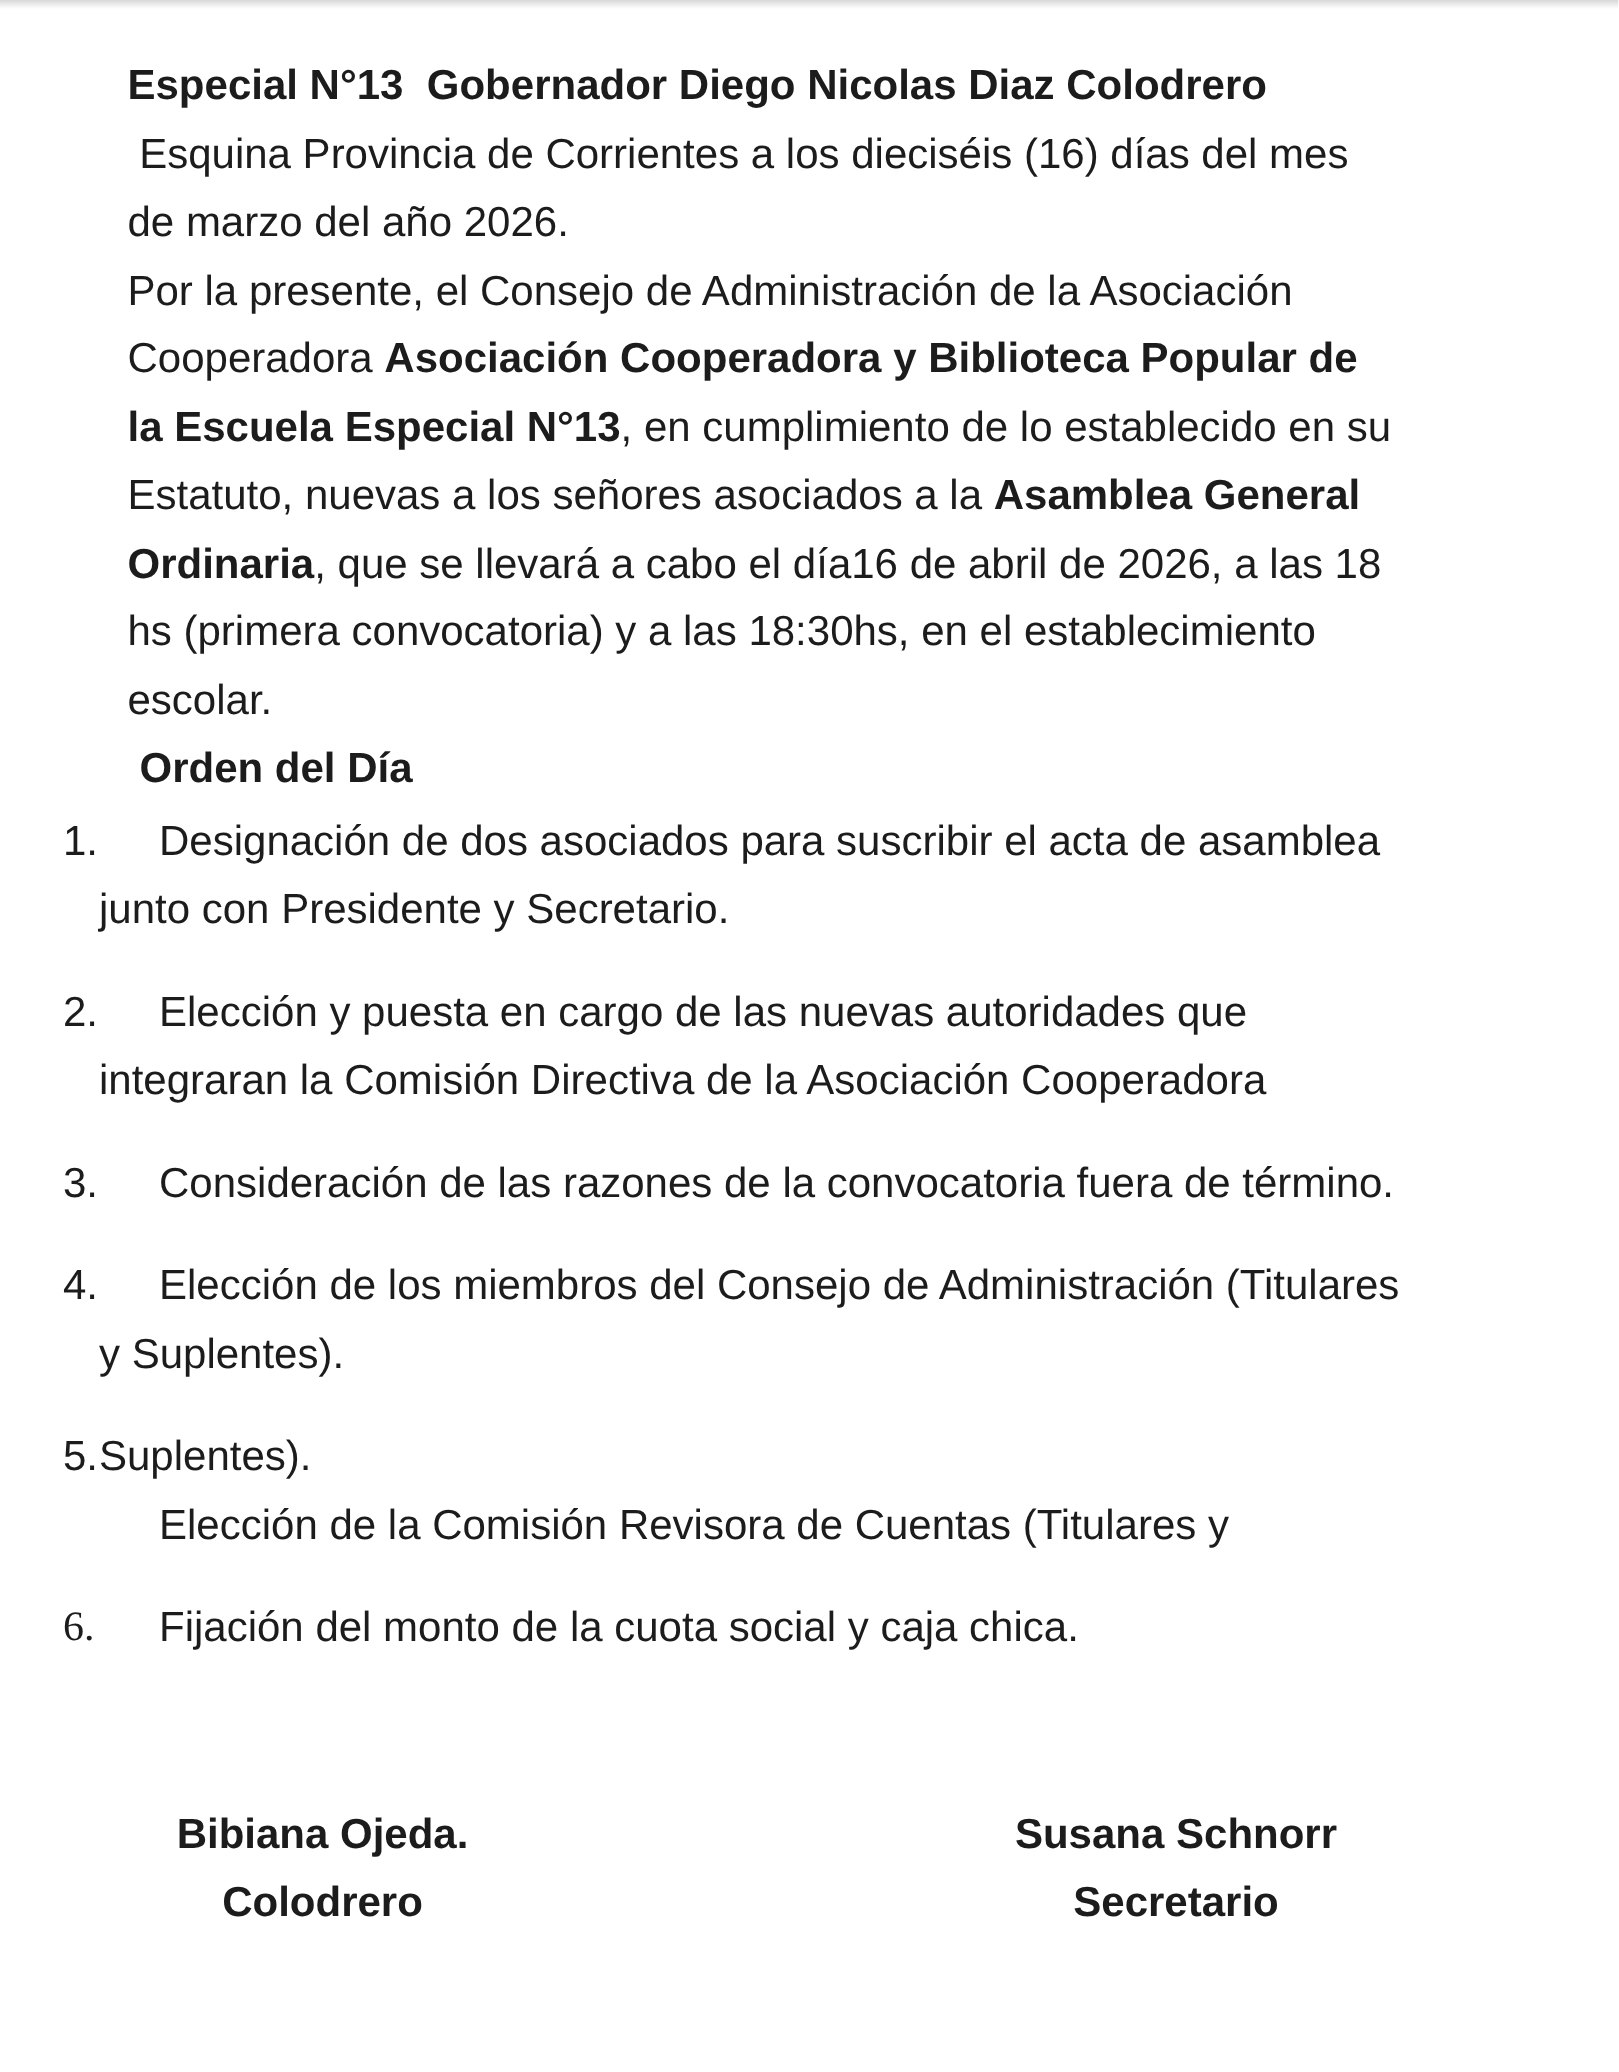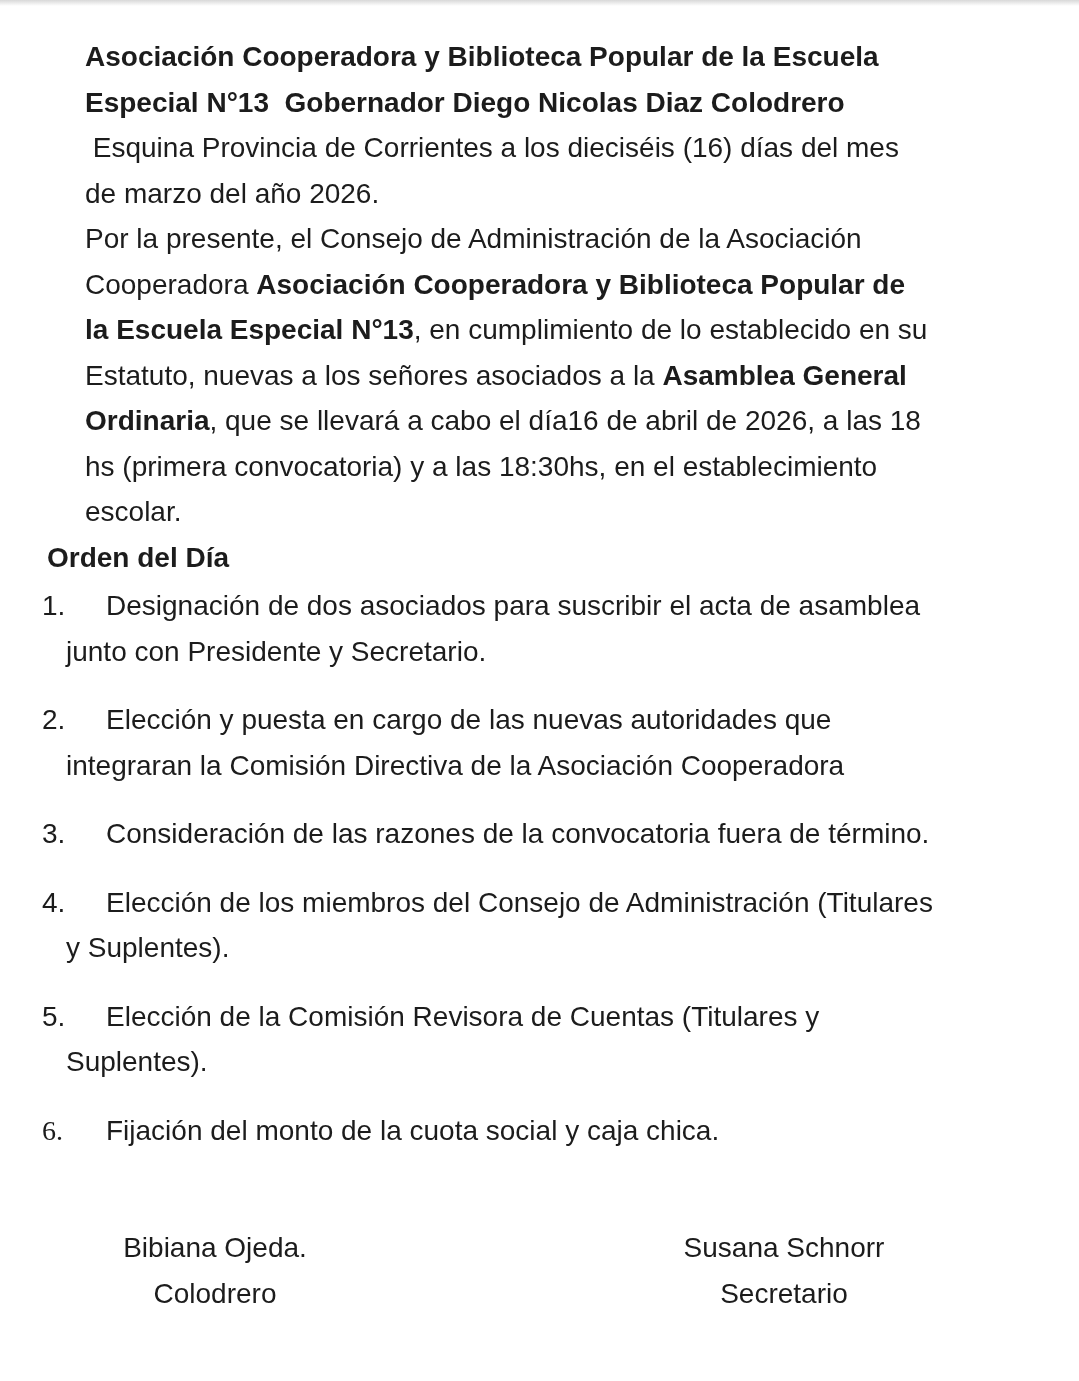--- a/index.html
+++ b/index.html
@@ -24,21 +24,21 @@
   .doc {
     padding-top: 28px;
   }
   .line {
     white-space: pre;
     padding-left: 85px;
   }
   .b { font-weight: 700; }
   .heading {
     white-space: pre;
-    padding-left: 47px;
+    padding-left: 93px;
     font-weight: 700;
   }
   .olist { margin-top: 3px; }
   .oitem {
     position: relative;
     margin-bottom: 23px;
   }
   .oitem:last-child { margin-bottom: 0; }
   .omarker {
     position: absolute;
@@ -48,41 +48,41 @@
   .omarker.serif {
     font-family: "Liberation Serif", "DejaVu Serif", serif;
   }
   .oline {
     white-space: pre;
     padding-left: 66px;
   }
   .oline.first { padding-left: 106px; }
   .sigs {
     position: relative;
-    margin-top: 72px;
+    margin-top: 92px;
     height: 95px;
+    font-weight: bold;
   }
   .sig {
     position: absolute;
     top: 0;
     width: 260px;
     text-align: center;
   }
   .sig.left  { left: 85px; }
   .sig.right { left: 654px; }
 </style>
 </head>
 <body>
 
 <div class="top-edge"></div>
 
 <div class="doc">
 
   <div id="body-lines">
-      <div class="line"><span class="b">Asociación Cooperadora y Biblioteca Popular de la Escuela</span></div>
       <div class="line"><span class="b">Especial N°13  Gobernador Diego Nicolas Diaz Colodrero</span></div>
       <div class="line"><span> Esquina Provincia de Corrientes a los dieciséis (16) días del mes</span></div>
       <div class="line"><span>de marzo del año 2026.</span></div>
       <div class="line"><span>Por la presente, el Consejo de Administración de la Asociación</span></div>
       <div class="line"><span>Cooperadora </span><span class="b">Asociación Cooperadora y Biblioteca Popular de</span></div>
       <div class="line"><span class="b">la Escuela Especial N°13</span><span>, en cumplimiento de lo establecido en su</span></div>
       <div class="line"><span>Estatuto, nuevas a los señores asociados a la </span><span class="b">Asamblea General</span></div>
       <div class="line"><span class="b">Ordinaria</span><span>, que se llevará a cabo el día16 de abril de 2026, a las 18</span></div>
       <div class="line"><span>hs (primera convocatoria) y a las 18:30hs, en el establecimiento</span></div>
       <div class="line"><span>escolar.</span></div>
@@ -105,22 +105,22 @@
         <span class="omarker">3.</span>
         <div class="oline first">Consideración de las razones de la convocatoria fuera de término.</div>
       </div>
       <div class="oitem">
         <span class="omarker">4.</span>
         <div class="oline first">Elección de los miembros del Consejo de Administración (Titulares</div>
         <div class="oline">y Suplentes).</div>
       </div>
       <div class="oitem">
         <span class="omarker">5.</span>
+        <div class="oline">Suplentes).</div>
         <div class="oline first">Elección de la Comisión Revisora de Cuentas (Titulares y</div>
-        <div class="oline">Suplentes).</div>
       </div>
       <div class="oitem">
         <span class="omarker serif">6.</span>
         <div class="oline first">Fijación del monto de la cuota social y caja chica.</div>
       </div>
     </div>
 
   <div class="sigs">
     <div class="sig left">
       <div>Bibiana Ojeda.</div>

